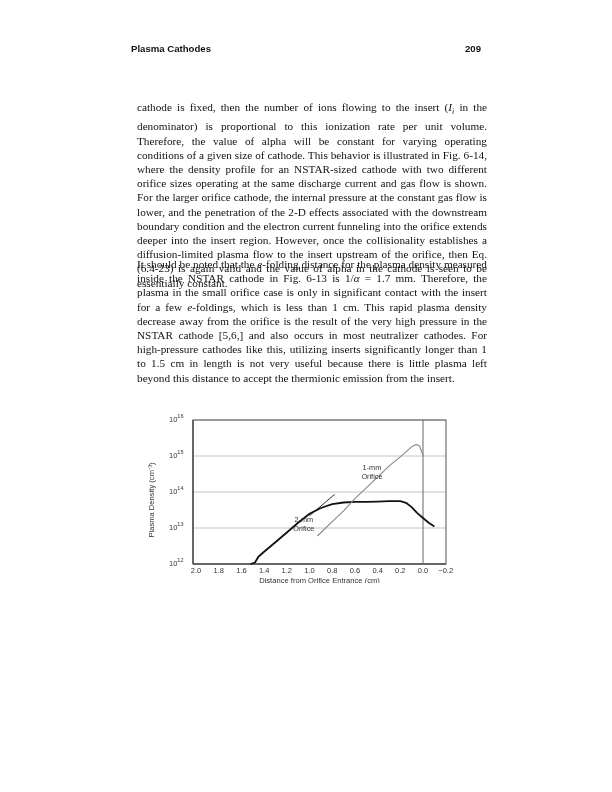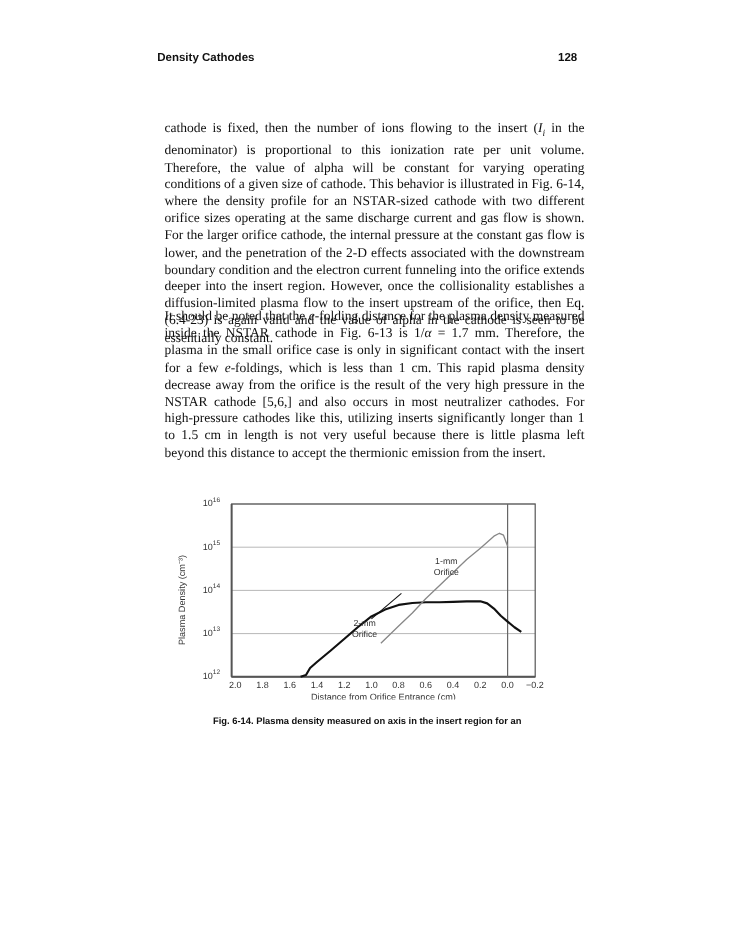--- a/index.html
+++ b/index.html
@@ -12,22 +12,22 @@
   .p2{top:257px;}
   .body-text i{font-style:italic;}
   .figure{position:absolute;left:140px;top:408px;width:330px;height:175px;}
   .figure svg{position:absolute;left:0;top:0;}
   .caption{position:absolute;left:131px;top:596px;width:350px;text-align:center;font-family:"Liberation Sans",sans-serif;font-weight:bold;font-size:7.8px;line-height:10px;color:#111;}
 </style>
 </head>
 <body>
 
 <div class="header">
-  <span class="title">Density Cathodes</span>
-  <span class="pnum">128</span>
+  <span class="title">Plasma Cathodes</span>
+  <span class="pnum">209</span>
 </div>
 
 <div class="body-text p1"><span>cathode is fixed, then the number of ions flowing to the insert (</span><i>I</i><sub style="font-size: 8px; font-style: italic;">i</sub><span> in the denominator) is proportional to this ionization rate per unit volume. Therefore, the value of alpha will be constant for varying operating conditions of a given size of cathode. This behavior is illustrated in Fig. 6-14, where the density profile for an NSTAR-sized cathode with two different orifice sizes operating at the same discharge current and gas flow is shown. For the larger orifice cathode, the internal pressure at the constant gas flow is lower, and the penetration of the 2-D effects associated with the downstream boundary condition and the electron current funneling into the orifice extends deeper into the insert region. However, once the collisionality establishes a diffusion-limited plasma flow to the insert upstream of the orifice, then Eq. (6.4-23) is again valid and the value of alpha in the cathode is seen to be essentially constant.</span></div>
 <div class="body-text p2"><span>It should be noted that the </span><i>e</i><span>-folding distance for the plasma density measured inside the NSTAR cathode in Fig. 6-13 is 1/</span><i>α</i><span> = 1.7 mm. Therefore, the plasma in the small orifice case is only in significant contact with the insert for a few </span><i>e</i><span>-foldings, which is less than 1 cm. This rapid plasma density decrease away from the orifice is the result of the very high pressure in the NSTAR cathode [5,6,] and also occurs in most neutralizer cathodes. For high-pressure cathodes like this, utilizing inserts significantly longer than 1 to 1.5 cm in length is not very useful because there is little plasma left beyond this distance to accept the thermionic emission from the insert.</span></div>
 
 <div class="figure">
   <svg id="chart" width="330" height="175" viewBox="0 0 330 175" xmlns="http://www.w3.org/2000/svg">
     <g id="grid">
         <line x1="53" x2="306" y1="156" y2="156" stroke="#b5b5b5" stroke-width="0.8"></line>
         <line x1="53" x2="306" y1="120" y2="120" stroke="#b5b5b5" stroke-width="0.8"></line>
@@ -76,14 +76,13 @@
           <text x="163.825" y="113.66071467399547" text-anchor="middle">2-mm</text>
           <text x="163.825" y="122.66071467399547" text-anchor="middle">Orifice</text>
         </g>
       </g>
     <text id="xlabel" font-family="Liberation Sans, sans-serif" font-size="7.6" fill="#333" text-anchor="middle" x="179.5" y="175">Distance from Orifice Entrance (cm)</text>
     <text id="ylabel" font-family="Liberation Sans, sans-serif" font-size="7.6" fill="#333" text-anchor="middle" transform="translate(14,92) rotate(-90)">Plasma Density (cm⁻³)</text>
   </svg>
 </div>
 
 <div class="caption">
-  <div>Fig. 6-14. Plasma density measured on axis in the insert region for an</div>
 </div>
 
 </body></html>

